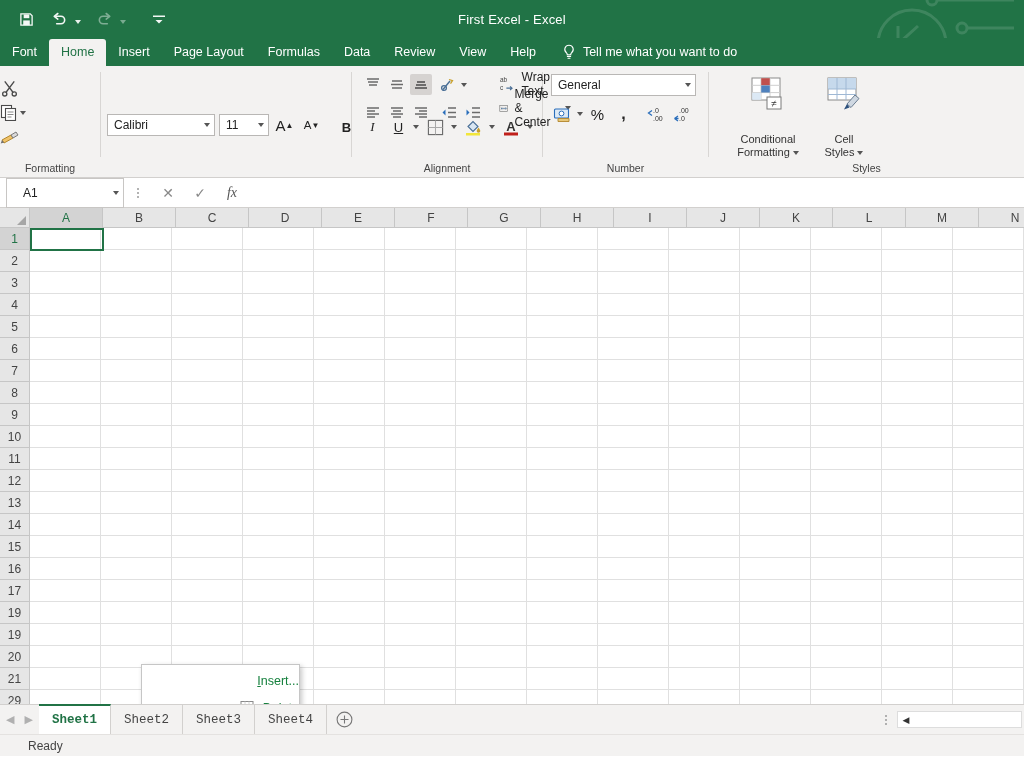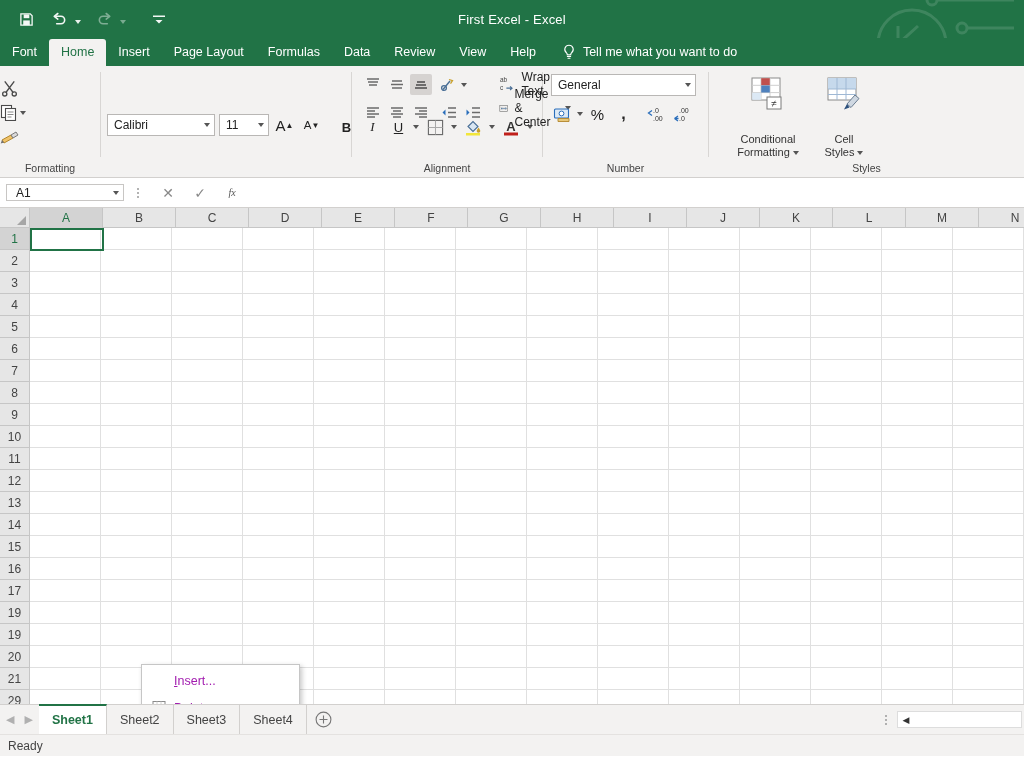--- a/index.html
+++ b/index.html
@@ -151,36 +151,36 @@
     border-right: 3.5px solid transparent; border-top: 4px solid #555;
     margin-left: 3px; vertical-align: middle;
   }
 
   
   .fbar {
     height: 30px; background: #fff; display: flex; align-items: center;
     border-bottom: 1px solid #d2d0ce; padding: 0 6px;
   }
   .namebox {
-    width: 118px; height: 17px; background: #fff; border: 1px solid #c8c6c4;
-    display: flex; align-items: center; padding: 0 4px 0 9px;
+    width: 118px; height: 30px; background: #fff; border: 1px solid #c8c6c4;
+    display: flex; align-items: center; padding: 0 4px 0 16px;
     font-size: 12px; color: #222;
   }
   .namebox .nv { flex: 1; }
   .fdots {
     width: 16px; display: flex; flex-direction: column; align-items: center;
     gap: 2px; margin: 0 6px;
   }
   .fdots i { width: 2px; height: 2px; background: #9a9a9a; border-radius: 50%; }
   .fbtns { display: flex; align-items: center; gap: 0; }
   .fbtn {
     width: 32px; height: 22px; display: flex; align-items: center;
     justify-content: center; color: #888; font-size: 14px;
   }
-  .fx { font-style: italic; font-family: "Liberation Serif", serif; font-size: 10px; color: #555; }
+  .fx { font-style: italic; font-family: "Liberation Serif", serif; font-size: 14px; color: #555; }
   .finput {
     flex: 1; height: 21px; border: none; font-size: 12px; padding-left: 8px;
     color: #222; background: #fff; outline: none;
   }
 
   
   .gridwrap { position: relative; height: 496px; background: #fff; overflow: hidden; }
   .corner {
     position: absolute; left: 0; top: 0; width: 30px; height: 20px;
     background: #e6e6e6; border-right: 1px solid #c6c6c6;
@@ -222,37 +222,37 @@
   }
 
   
   .ctxmenu {
     position: absolute; left: 141px; top: 456px; width: 159px;
     background: #fff; border: 1px solid #c6c6c6;
     box-shadow: 2px 2px 5px rgba(0,0,0,.22); z-index: 50; padding: 2px 0;
   }
   .mi {
     display: flex; align-items: center; height: 27px; font-size: 12.5px;
-    color: #a21caf; padding-left: 4px; position: relative;
+    color: #15803d; padding-left: 4px; position: relative; justify-content: flex-end;
   }
   .mi-ico {
     width: 28px; display: flex; align-items: center; justify-content: center;
     flex-shrink: 0;
   }
   .mi-lbl { white-space: nowrap; }
   .mi-lbl u { text-decoration: underline; }
 
   
   .sheetbar {
     height: 30px; background: #f3f2f1; display: flex; align-items: stretch;
     border-top: 1px solid #d2d0ce; position: relative;
   }
   .navbtns { display: flex; align-items: center; padding: 0 6px; gap: 10px; }
   .navarrow { font-size: 11px; color: #b0b0b0; }
-  .tabs { display: flex; align-items: stretch; }
+  .tabs { display: flex; align-items: stretch; font-family: Liberation Mono, monospace; }
   .stab {
     display: flex; align-items: center; padding: 0 13px; font-size: 12.5px;
     color: #444; border-right: 1px solid #d2d0ce; position: relative;
   }
   .stab.active {
     background: #fff; color: #217346; font-weight: bold;
     border-top: 2px solid #217346; border-right: 1px solid #d2d0ce;
     margin-top: -1px;
   }
   .addsheet {
@@ -270,21 +270,21 @@
   }
   .hs-left {
     width: 16px; height: 15px; display: flex; align-items: center;
     justify-content: center; font-size: 9px; color: #333; background: #fff;
   }
   .hs-track { flex: 1; background: #fff; height: 15px; }
 
   
   .statusbar {
     height: 22px; background: #f3f2f1; display: flex; align-items: center;
-    padding-left: 8px; font-size: 12px; color: #444;
+    padding-left: 28px; font-size: 12px; color: #444;
     border-top: 1px solid #e4e2e0;
   }
 </style>
 </head>
 <body>
 
 <div id="app">
 
   <div class="titlebar">
     <div class="qat">

